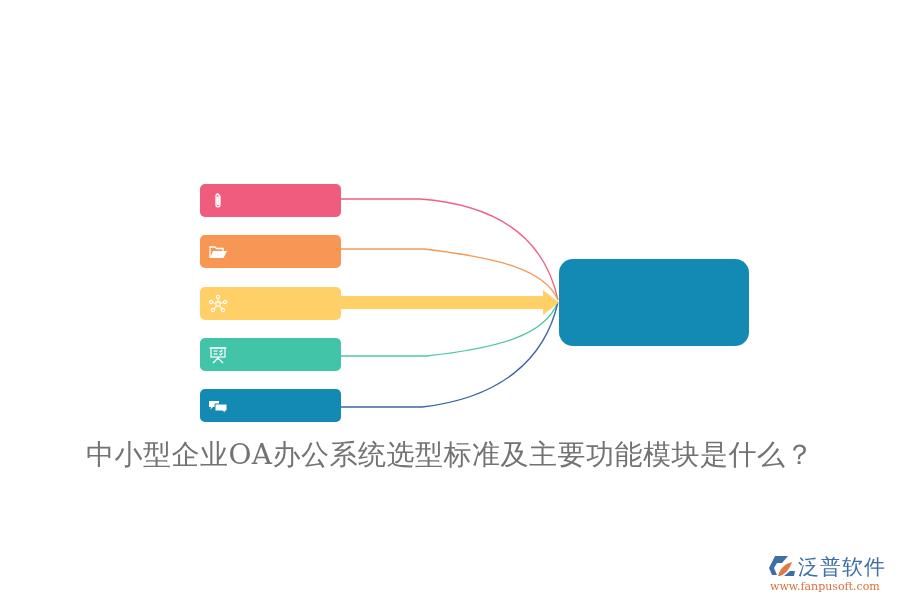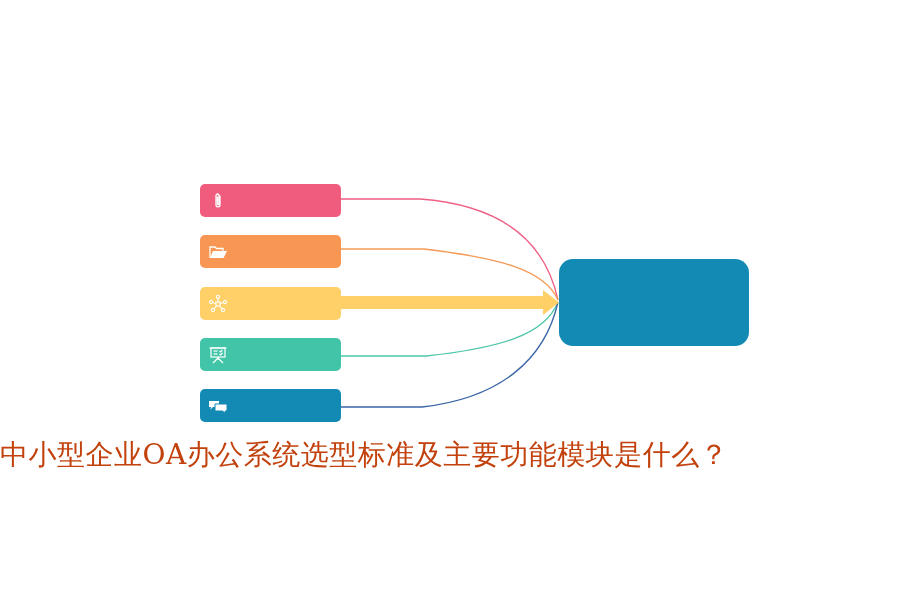--- a/index.html
+++ b/index.html
@@ -34,22 +34,23 @@
       align-items: center;
       justify-content: center;
     }
     .hub-label { color: #fff; font-size: 14px; font-family: "Liberation Sans", sans-serif; }
 
     .title {
       position: absolute;
       left: 0;
       top: 436px;
       width: 900px;
+      text-align: center;
       font-size: 28px;
-      color: #c2410c;
+      color: #737373;
       letter-spacing: 0.5px;
       font-family: "DejaVu Serif", "Liberation Serif", serif;
     }
 
     .watermark {
       position: absolute;
       left: 768px;
       top: 553px;
       width: 125px;
       height: 42px;
@@ -143,14 +144,23 @@
     </svg>
     <span class="node-label"></span>
   </div>
 
   <div class="hub">
     <span class="hub-label"></span>
   </div>
 
   <div class="title">中小型企业OA办公系统选型标准及主要功能模块是什么？</div>
 
+  <div class="watermark">
+    <svg class="wm-logo" viewBox="0 0 28 24">
+      <polygon points="7,1 20,1 14,8 9,8 6,13 9,20 4,20 1,13" fill="#3f6ea6"></polygon>
+      <path d="M10 21 C12 14 16 9 24 7 C22 13 18 19 12 21 Z" fill="#e07a45"></path>
+      <polygon points="16,21 26,21 27,16 22,16" fill="#3f6ea6"></polygon>
+    </svg>
+    <span class="wm-name">泛普软件</span>
+    <span class="wm-url">www.fanpusoft.com</span>
+  </div>
 
 </div>
 
 </body></html>

